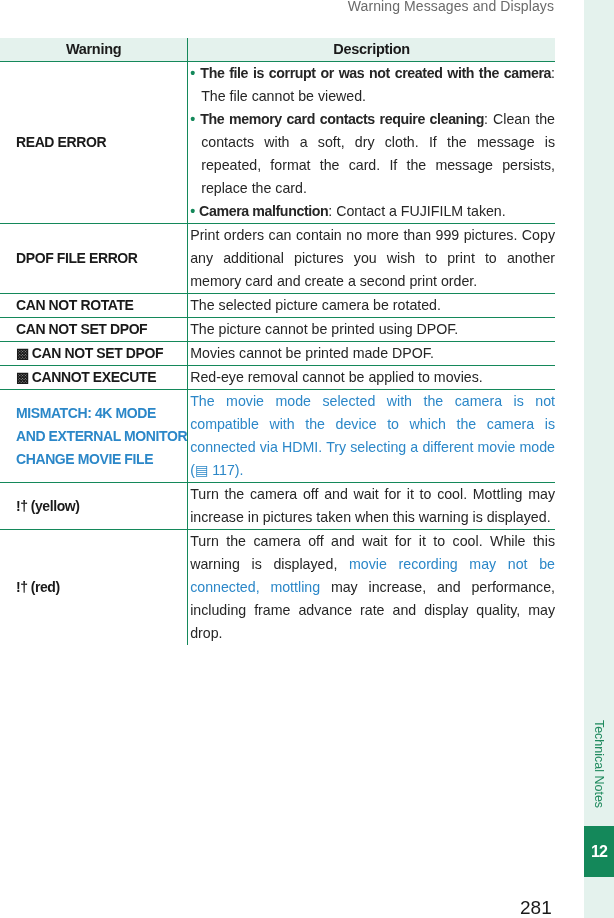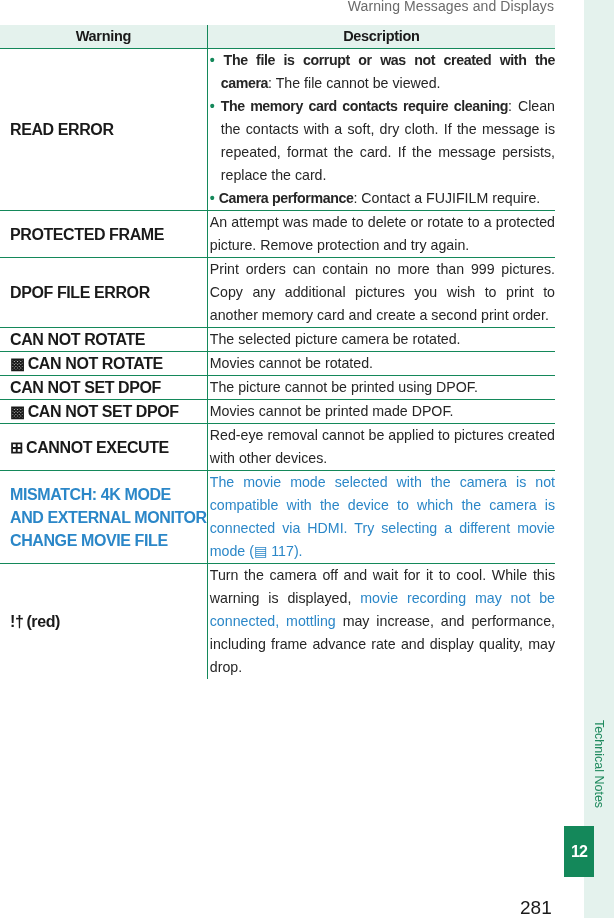--- a/index.html
+++ b/index.html
@@ -3,32 +3,32 @@
 <meta charset="utf-8">
 <style>
   html, body { margin:0; padding:0; }
   body { width:614px; height:918px; background:#ffffff; position:relative; overflow:hidden;
          font-family:"Liberation Sans", sans-serif; color:#1a1a1a; }
   .running-head { position:absolute; right:60px; top:-2px; font-size:14px; color:#6a6a6a; letter-spacing:0.1px; }
   .side-strip { position:absolute; left:584px; top:0; width:30px; height:918px; background:#e4f2ed; }
   .side-label { position:absolute; left:586px; top:708px; width:26px; height:112px; }
   .side-label span { position:absolute; left:50%; top:50%; transform:translate(-50%,-50%) rotate(90deg);
          white-space:nowrap; font-size:12.5px; color:#1f8a5e; }
-  .chapter-tab { position:absolute; left:564px; top:826px; width:30px; height:51px; background:#14885a;
+  .chapter-tab { position:absolute; left:584px; top:826px; width:30px; height:51px; background:#14885a;
          color:#fff; font-weight:bold; font-size:16px; display:flex; align-items:center; justify-content:center;
          letter-spacing:-1px; }
   .page-number { position:absolute; left:520px; top:897px; font-size:19px; color:#1a1a1a; }
 
-  table.warn { position:absolute; left:0; top:25px; width:555px; border-collapse:collapse; font-size:14.2px; line-height:23px; }
+  table.warn { position:absolute; left:0; top:38px; width:555px; border-collapse:collapse; font-size:14.2px; line-height:23px; }
   table.warn th { background:#e4f2ed; font-weight:bold; font-size:14.5px; height:20px; padding:0; text-align:center;
          letter-spacing:-0.3px; }
   table.warn th.c1 { width:153px; border-right:1.5px solid #14885a; }
   table.warn td { border-top:1.5px solid #14885a; vertical-align:middle; padding:0; }
-  table.warn td.w { width:153px; border-right:1.5px solid #14885a; font-weight:bold; font-size:16px;
-         letter-spacing:-0.4px; white-space:nowrap; padding-left:10px; }
+  table.warn td.w { width:153px; border-right:1.5px solid #14885a; font-weight:bold; font-size:14px;
+         letter-spacing:-0.4px; white-space:nowrap; padding-left:16px; }
   table.warn td.d { padding-left:2px; text-align:justify; color:#262626; }
   .blue { color:#2b87c8 !important; }
   .bullet { display:block; padding-left:11px; text-indent:-11px; }
   .bullet .dot { color:#14885a; font-weight:bold; }
   .bold { font-weight:bold; letter-spacing:-0.4px; }
   .icon { display:inline-block; margin-right:3px; }
   td.w.plain { font-weight:normal; letter-spacing:0; }
 </style>
 </head>
 <body>
@@ -47,57 +47,53 @@
       <th class="c1">Warning</th>
       <th>Description</th>
     </tr>
   </thead>
   <tbody>
     <tr style="height:134px">
       <td class="w">READ ERROR</td>
       <td class="d">
         <span class="bullet"><span class="dot">• </span><span class="bold">The file is corrupt or was not created with the camera</span><span>: The file cannot be viewed.</span></span>
         <span class="bullet"><span class="dot">• </span><span class="bold">The memory card contacts require cleaning</span><span>: Clean the contacts with a soft, dry cloth. If the message is repeated, format the card. If the message persists, replace the card.</span></span>
-        <span class="bullet"><span class="dot">• </span><span class="bold">Camera performance</span><span>: Contact a FUJIFILM require.</span></span>
+        <span class="bullet"><span class="dot">• </span><span class="bold">Camera malfunction</span><span>: Contact a FUJIFILM taken.</span></span>
       </td>
-    </tr>
-    <tr style="height:46px">
-      <td class="w">PROTECTED FRAME</td>
-      <td class="d">An attempt was made to delete or rotate to a protected picture. Remove protection and try again.</td>
     </tr>
     <tr style="height:69px">
       <td class="w">DPOF FILE ERROR</td>
       <td class="d">Print orders can contain no more than 999 pictures. Copy any additional pictures you wish to print to another memory card and create a second print order.</td>
     </tr>
     <tr style="height:23px">
       <td class="w">CAN NOT ROTATE</td>
       <td class="d">The selected picture camera be rotated.</td>
     </tr>
     <tr style="height:23px">
-      <td class="w"><span class="icon">▩</span><span>CAN NOT ROTATE</span></td>
-      <td class="d">Movies cannot be rotated.</td>
-    </tr>
-    <tr style="height:23px">
       <td class="w">CAN NOT SET DPOF</td>
       <td class="d">The picture cannot be printed using DPOF.</td>
     </tr>
     <tr style="height:23px">
       <td class="w"><span class="icon">▩</span><span>CAN NOT SET DPOF</span></td>
       <td class="d">Movies cannot be printed made DPOF.</td>
     </tr>
-    <tr style="height:46px">
-      <td class="w"><span class="icon">⊞</span><span>CANNOT EXECUTE</span></td>
-      <td class="d">Red-eye removal cannot be applied to pictures created with other devices.</td>
+    <tr style="height:23px">
+      <td class="w"><span class="icon">▩</span><span>CANNOT EXECUTE</span></td>
+      <td class="d">Red-eye removal cannot be applied to movies.</td>
     </tr>
     <tr style="height:69px">
       <td class="w blue" style="line-height:23px">
         <span>MISMATCH: 4K MODE</span><br>
         <span>AND EXTERNAL MONITOR</span><br>
         <span>CHANGE MOVIE FILE</span>
       </td>
       <td class="d blue"><span>The movie mode selected with the camera is not compatible with the device to which the camera is connected via HDMI. Try selecting a different movie mode (</span><span>▤</span><span> 117).</span></td>
     </tr>
+    <tr style="height:46px">
+      <td class="w plain"><span class="icon" style="font-weight:bold">!†</span><span>(yellow)</span></td>
+      <td class="d">Turn the camera off and wait for it to cool. Mottling may increase in pictures taken when this warning is displayed.</td>
+    </tr>
     <tr style="height:92px">
       <td class="w plain"><span class="icon" style="font-weight:bold">!†</span><span>(red)</span></td>
       <td class="d"><span>Turn the camera off and wait for it to cool. While this warning is displayed, </span><span class="blue">movie recording may not be connected, mottling</span><span> may increase, and performance, including frame advance rate and display quality, may drop.</span></td>
     </tr>
   </tbody>
 </table>
 
 </body></html>

